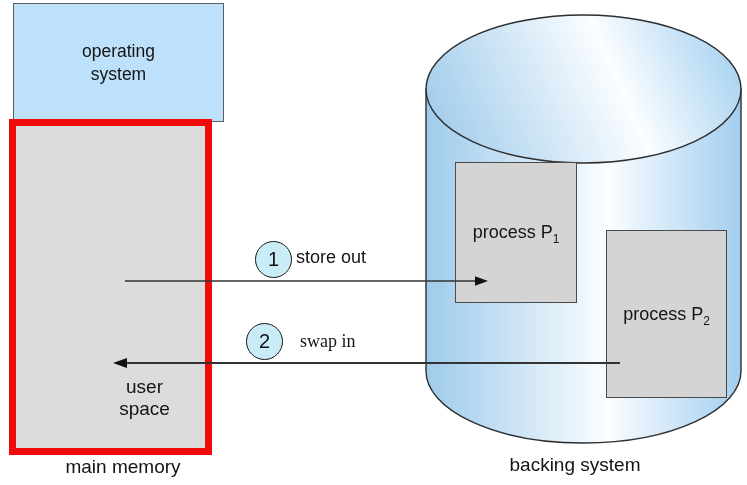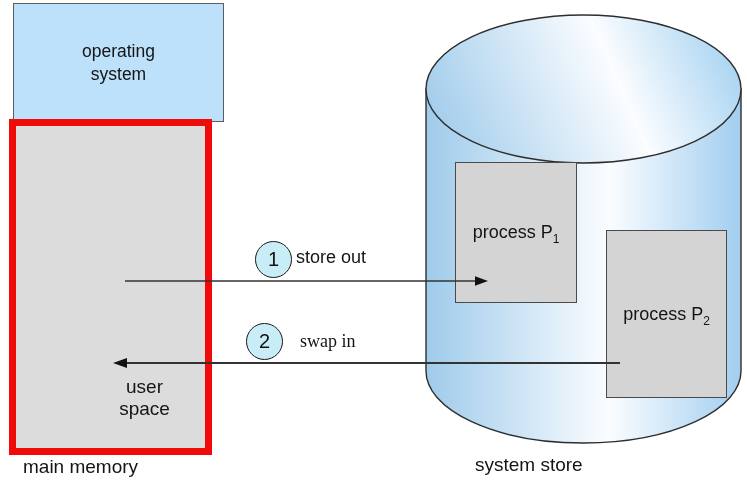--- a/index.html
+++ b/index.html
@@ -39,21 +39,21 @@
   .badge{
     position:absolute;width:37px;height:37px;border-radius:50%;
     background:#C9EDF7;border:1.6px solid #1a1a1a;box-sizing:border-box;
     display:flex;align-items:center;justify-content:center;
     font-size:20px;color:#111;
   }
   .b1{left:255px;top:241px;}
   .b2{left:246px;top:323px;}
   .swap-out-lbl{position:absolute;left:296px;top:247px;font-size:18px;}
   .swap-in-lbl{position:absolute;left:300px;top:331px;font-size:18px;font-family:Liberation Serif, serif;}
-  .caption{position:absolute;font-size:19px;width:200px;}
+  .caption{position:absolute;font-size:19px;text-align:center;width:200px;}
   .mm-caption{left:23px;top:456px;}
   .bs-caption{left:475px;top:454px;}
 </style>
 </head>
 <body>
 
 <div class="canvas">
 
   <svg class="layer" width="747" height="485" viewBox="0 0 747 485">
     <defs>
@@ -103,15 +103,15 @@
     <span>1</span>
   </div>
   <div class="badge b2">
     <span>2</span>
   </div>
 
   <span class="lbl swap-out-lbl">store out</span>
   <span class="lbl swap-in-lbl">swap in</span>
 
   <span class="lbl caption mm-caption">main memory</span>
-  <span class="lbl caption bs-caption">system store</span>
+  <span class="lbl caption bs-caption">backing system</span>
 
 </div>
 
 </body></html>

